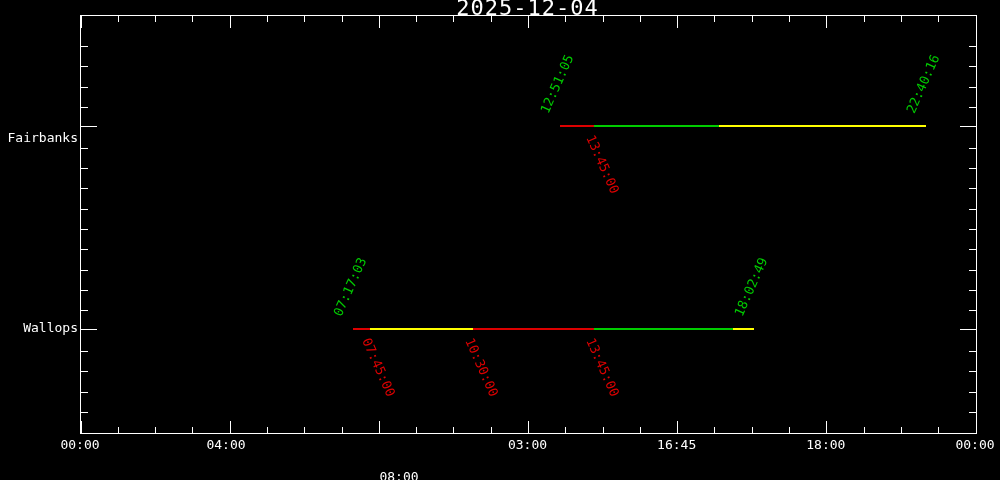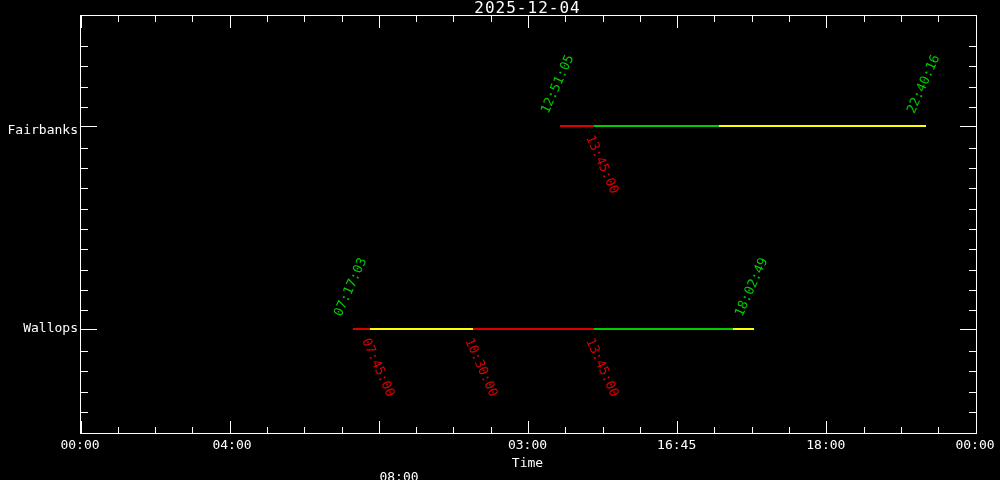--- a/index.html
+++ b/index.html
@@ -6,21 +6,21 @@
   #stage {
     position:relative; width:1000px; height:480px; background:#000;
     font-family:"DejaVu Sans Mono", monospace; color:#fff; overflow:hidden;
   }
   .plot {
     position:absolute; left:80px; top:15px; width:895px; height:417px;
     border:1px solid #fff; box-sizing:content-box;
   }
   .chart-title {
     position:absolute; left:80px; top:0px; width:895px; text-align:center;
-    font-size:16px; letter-spacing:1px; line-height:16px;
+    font-size:22px; letter-spacing:1px; line-height:16px;
   }
   .tick { position:absolute; background:#fff; }
   .seg  { position:absolute; height:2px; }
   .ann  { position:absolute; font-size:13px; white-space:nowrap; line-height:13px; }
   .ann.up   { transform-origin:left bottom; transform:rotate(-66deg); }
   .ann.down { transform-origin:left top;    transform:rotate(66deg); }
   .rowlabel {
     position:absolute; font-size:13px; line-height:16px; text-align:right;
     white-space:nowrap;
   }
@@ -129,29 +129,28 @@
       <div class="seg" style="left: 512.76px; width: 125.549px; top: 109px; background: rgb(0, 204, 0);"></div>
       <div class="seg" style="left: 638.309px; width: 207.134px; top: 109px; background: rgb(255, 255, 0);"></div>
       <div class="tick" style="left: 0px; top: 312.5px; width: 16px; height: 1px;"></div>
       <div class="tick" style="right: 0px; top: 312.5px; width: 16px; height: 1px;"></div>
       <div class="seg" style="left: 271.639px; width: 17.3717px; top: 312px; background: rgb(221, 0, 0);"></div>
       <div class="seg" style="left: 289.01px; width: 102.552px; top: 312px; background: rgb(255, 255, 0);"></div>
       <div class="seg" style="left: 391.562px; width: 121.198px; top: 312px; background: rgb(221, 0, 0);"></div>
       <div class="seg" style="left: 512.76px; width: 139.222px; top: 312px; background: rgb(0, 204, 0);"></div>
       <div class="seg" style="left: 651.983px; width: 21.018px; top: 312px; background: rgb(255, 255, 0);"></div>
     </div>
-  <div class="xaxis-title">Time</div>
 <div class="xticklabel" style="left: 80px;">00:00</div>
-    <div class="xticklabel" style="left: 232px;">04:00</div>
+    <div class="xticklabel" style="left: 226px;">04:00</div>
     <div class="xticklabel" style="left: 399px; margin-top: 32px;">08:00</div>
     <div class="xticklabel" style="left: 527.5px;">03:00</div>
     <div class="xticklabel" style="left: 676.667px;">16:45</div>
     <div class="xticklabel" style="left: 825.833px;">18:00</div>
     <div class="xticklabel" style="left: 975px;">00:00</div>
-    <div class="rowlabel" style="right: 922px; top: 122px;">Fairbanks</div>
+    <div class="rowlabel" style="right: 922px; top: 130px;">Fairbanks</div>
     <div class="ann up" style="color: rgb(0, 204, 0); left: 550.25px; bottom: 365px;">12:51:05</div>
     <div class="ann down" style="color: rgb(221, 0, 0); left: 595.76px; top: 133px;">13:45:00</div>
     <div class="ann up" style="color: rgb(0, 204, 0); left: 916.444px; bottom: 365px;">22:40:16</div>
     <div class="rowlabel" style="right: 922px; top: 320px; text-align: center;">Wallops</div>
     <div class="ann up" style="color: rgb(0, 204, 0); left: 342.639px; bottom: 162px;">07:17:03</div>
     <div class="ann down" style="color: rgb(221, 0, 0); left: 372.01px; top: 336px;">07:45:00</div>
     <div class="ann down" style="color: rgb(221, 0, 0); left: 474.562px; top: 336px;">10:30:00</div>
     <div class="ann down" style="color: rgb(221, 0, 0); left: 595.76px; top: 336px;">13:45:00</div>
     <div class="ann up" style="color: rgb(0, 204, 0); left: 744.001px; bottom: 162px;">18:02:49</div>
   </div>

